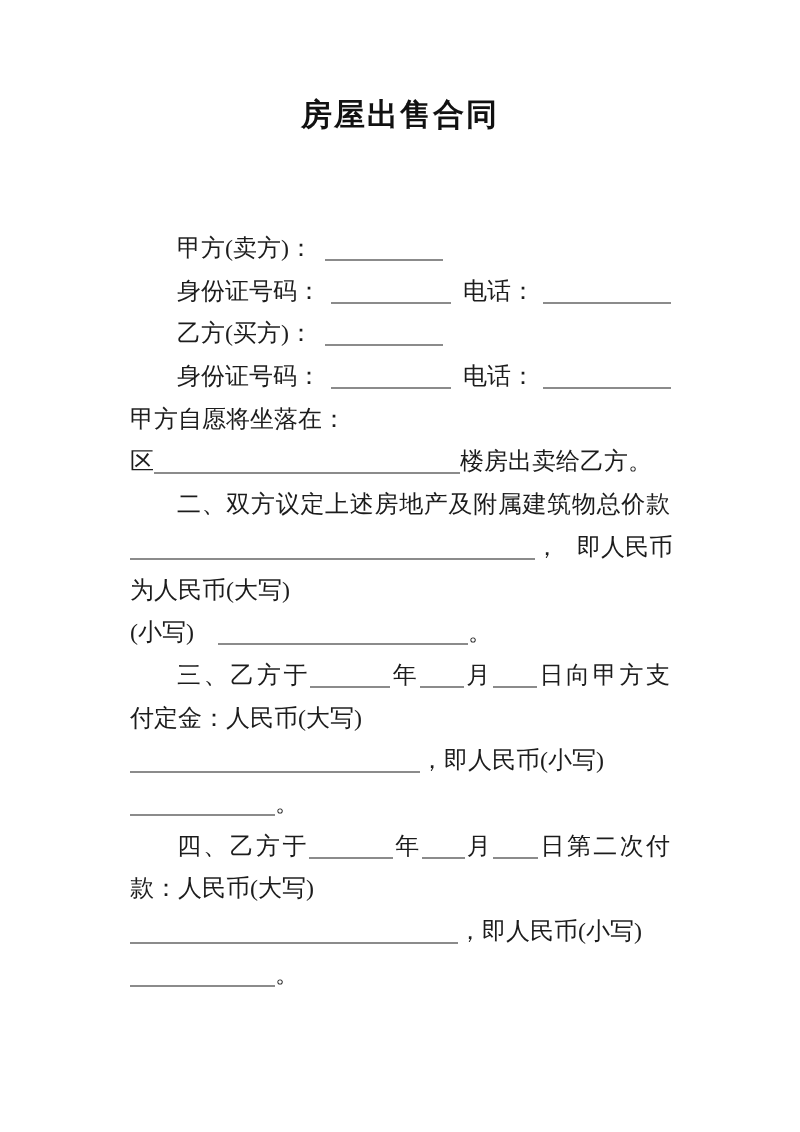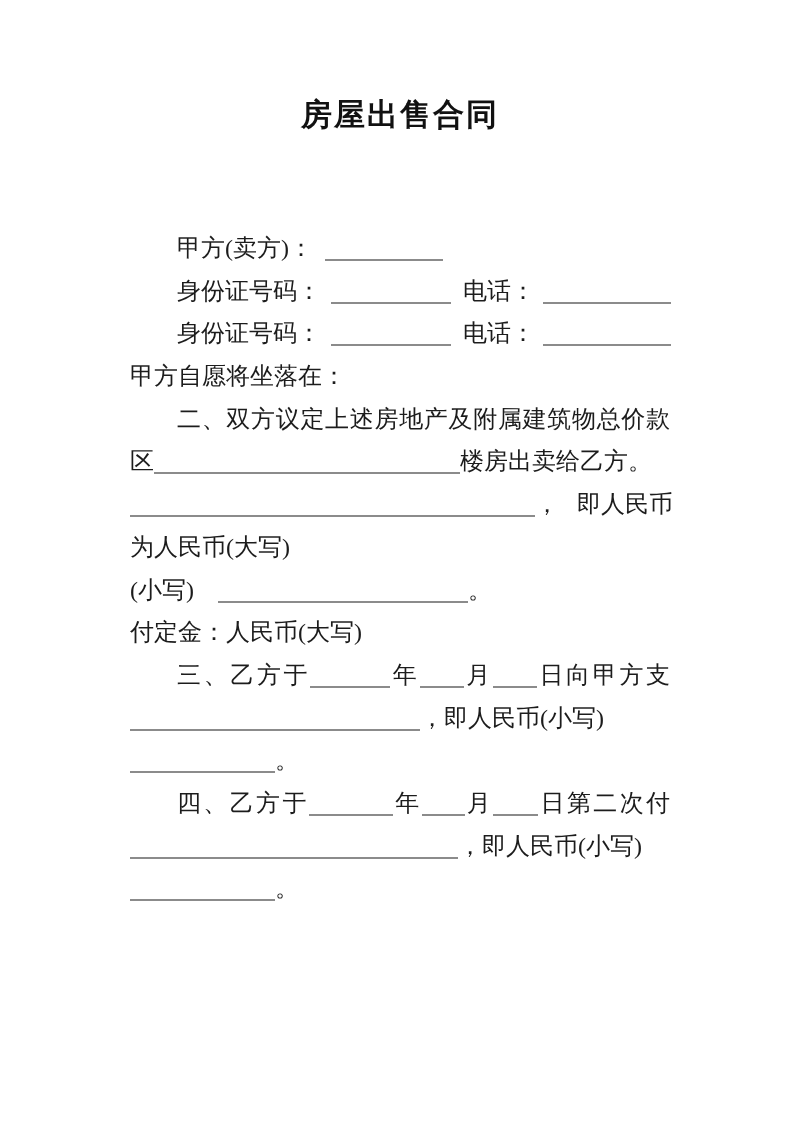--- a/index.html
+++ b/index.html
@@ -52,28 +52,30 @@
   }
 </style>
 </head>
 <body>
 
 <div class="page" style="background: rgb(255, 255, 255); color: rgb(28, 28, 28); --underline-color: #8b8b8b;">
   <h1 class="doc-title">房屋出售合同</h1>
   <div class="doc-body" id="doc-body">
       <div class="line indent"><span class="seg">甲方(卖方)：</span><span class="gap" style="width: 12px;"></span><span class="blank" style="width: 118px;"></span></div>
       <div class="line indent"><span class="seg">身份证号码：</span><span class="gap" style="width: 10px;"></span><span class="blank" style="width: 120px;"></span><span class="gap" style="width: 12px;"></span><span class="seg">电话：</span><span class="gap" style="width: 8px;"></span><span class="blank" style="width: 128px;"></span></div>
+      <div class="line indent"><span class="seg">乙方(买方)：</span><span class="gap" style="width: 12px;"></span><span class="blank" style="width: 118px;"></span></div>
       <div class="line indent"><span class="seg">身份证号码：</span><span class="gap" style="width: 10px;"></span><span class="blank" style="width: 120px;"></span><span class="gap" style="width: 12px;"></span><span class="seg">电话：</span><span class="gap" style="width: 8px;"></span><span class="blank" style="width: 128px;"></span></div>
       <div class="line"><span class="seg">甲方自愿将坐落在：</span></div>
+      <div class="line"><span class="seg">区</span><span class="blank" style="width: 306px;"></span><span class="seg">楼房出卖给乙方。</span></div>
       <div class="line indent just"><span class="seg">二、双方议定上述房地产及附属建筑物总价款</span></div>
-      <div class="line"><span class="seg">区</span><span class="blank" style="width: 306px;"></span><span class="seg">楼房出卖给乙方。</span></div>
       <div class="line"><span class="blank" style="width: 405px;"></span><span class="seg">，</span><span class="gap" style="width: 18px;"></span><span class="seg">即人民币</span></div>
       <div class="line"><span class="seg">为人民币(大写)</span></div>
       <div class="line"><span class="seg">(小写)</span><span class="gap" style="width: 24px;"></span><span class="blank" style="width: 250px;"></span><span class="seg">。</span></div>
+      <div class="line indent just"><span class="seg">三、乙方于</span><span class="blank" style="width: 80px;"></span><span class="seg">年</span><span class="blank" style="width: 44px;"></span><span class="seg">月</span><span class="blank" style="width: 44px;"></span><span class="seg">日向甲方支</span></div>
       <div class="line"><span class="seg">付定金：人民币(大写)</span></div>
-      <div class="line indent just"><span class="seg">三、乙方于</span><span class="blank" style="width: 80px;"></span><span class="seg">年</span><span class="blank" style="width: 44px;"></span><span class="seg">月</span><span class="blank" style="width: 44px;"></span><span class="seg">日向甲方支</span></div>
       <div class="line"><span class="blank" style="width: 290px;"></span><span class="seg">，即人民币(小写)</span></div>
       <div class="line"><span class="blank" style="width: 145px;"></span><span class="seg">。</span></div>
       <div class="line indent just"><span class="seg">四、乙方于</span><span class="blank" style="width: 84px;"></span><span class="seg">年</span><span class="blank" style="width: 43px;"></span><span class="seg">月</span><span class="blank" style="width: 45px;"></span><span class="seg">日第二次付</span></div>
+      <div class="line"><span class="seg">款：人民币(大写)</span></div>
       <div class="line"><span class="blank" style="width: 328px;"></span><span class="seg">，即人民币(小写)</span></div>
       <div class="line"><span class="blank" style="width: 145px;"></span><span class="seg">。</span></div>
     </div>
 </div>
 
 </body></html>

